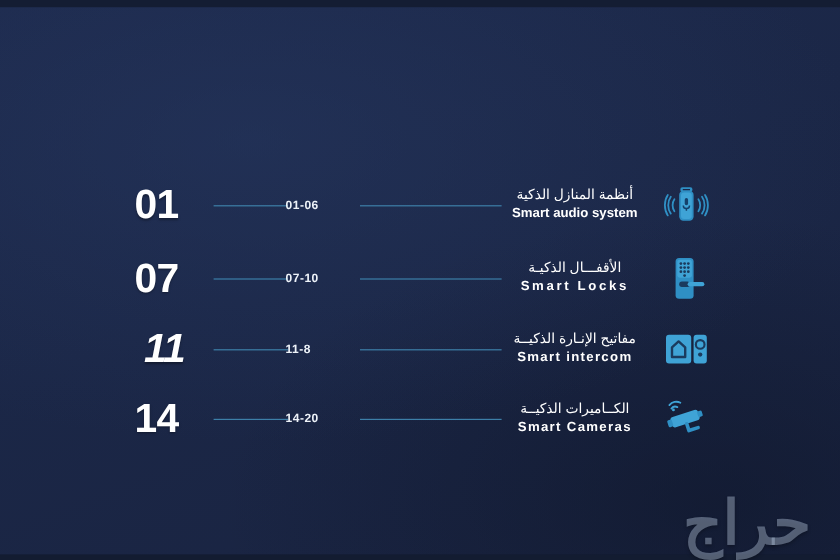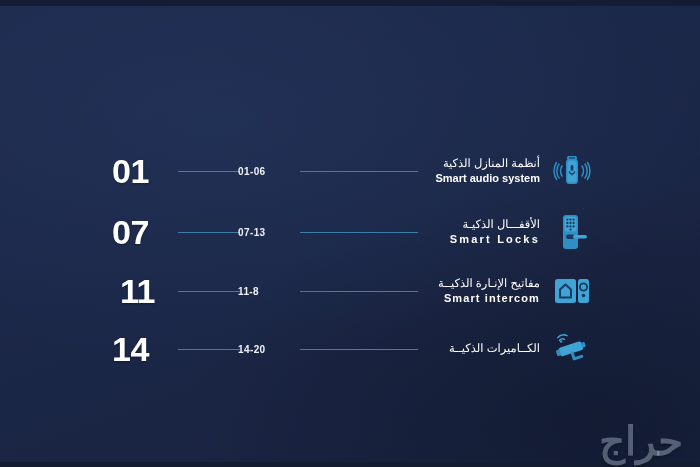--- a/index.html
+++ b/index.html
@@ -67,21 +67,21 @@
     left: 112px;
     width: 62px;
     text-align: left;
     font-size: 34px;
     font-weight: bold;
     color: #ffffff;
     letter-spacing: -0.5px;
     line-height: 1;
     text-shadow: 0 1px 2px rgba(0,0,0,0.35);
   }
-  .num.indent { left: 120px; }
+  .num.indent { left: 120px; font-style: italic; }
 
   .line-left {
     position: absolute;
     left: 178px;
     width: 62px;
     height: 1px;
     background: #3d7fa8;
   }
   .range {
     position: absolute;
@@ -98,21 +98,21 @@
     left: 300px;
     width: 118px;
     height: 1px;
     background: #3d7fa8;
   }
 
   .labels {
     position: absolute;
     left: 418px;
     width: 122px;
-    text-align: right;
+    text-align: center;
     padding-right: 6px;
   }
   .label-ar {
     font-size: 11.5px;
     color: #ffffff;
     line-height: 1.35;
     direction: rtl;
     white-space: nowrap;
   }
   .label-en {
@@ -132,23 +132,23 @@
     height: 52px;
     display: flex;
     align-items: center;
     justify-content: center;
   }
   .icon svg { display: block; }
 
   
   #watermark {
     position: absolute;
-    right: 17px;
+    right: 24px;
     bottom: 6px;
-    font-size: 40px;
+    font-size: 51px;
     font-weight: bold;
     color: rgba(182,198,222,0.42);
     direction: rtl;
     letter-spacing: 1px;
     line-height: 1;
     text-shadow: 0 2px 3px rgba(0,0,0,0.25);
     pointer-events: none;
     user-select: none;
     margin-top: 28px;
   }
@@ -187,21 +187,21 @@
           <path d="M36 16 a7.5 10 0 0 1 0 14"></path>
           <path d="M38.5 14.5 a10 13 0 0 1 0 17"></path>
         </g>
       </svg>
     </div>
   </div>
 
   <div class="row r1">
     <div class="num">07</div>
     <div class="line-left"></div>
-    <div class="range">07-13</div>
+    <div class="range">07-10</div>
     <div class="line-right"></div>
     <div class="labels">
       <div class="label-ar">الأقفـــال الذكيـة</div>
       <div class="label-en tracked">Smart Locks</div>
     </div>
     <div class="icon">
       <svg width="46" height="46" viewBox="0 0 46 46">
         <rect x="14" y="6" width="15" height="34" rx="3" fill="#2f8fc4"></rect>
         <rect x="15.4" y="7.4" width="12.2" height="15" rx="2" fill="#3fa3d6"></rect>
         <g fill="#1b3b5e">
@@ -242,20 +242,21 @@
     </div>
   </div>
 
   <div class="row r3">
     <div class="num">14</div>
     <div class="line-left"></div>
     <div class="range">14-20</div>
     <div class="line-right"></div>
     <div class="labels">
       <div class="label-ar">الكــاميرات الذكيــة</div>
+      <div class="label-en tracked-sm">Smart Cameras</div>
     </div>
     <div class="icon">
       <svg width="46" height="46" viewBox="0 0 46 46">
         <g transform="rotate(-18 23 23)">
           <rect x="10" y="18" width="24" height="9" rx="2.5" fill="#3fa3d6"></rect>
           <rect x="7" y="19.5" width="4" height="6" rx="1.2" fill="#2f8fc4"></rect>
           <rect x="33" y="20" width="4" height="5" rx="1.2" fill="#2f8fc4"></rect>
           <path d="M22 27 L22 33 L30 33" fill="none" stroke="#2f8fc4" stroke-width="3" stroke-linecap="round" stroke-linejoin="round"></path>
         </g>
         <g fill="none" stroke="#3fa3d6" stroke-width="1.5" stroke-linecap="round">

